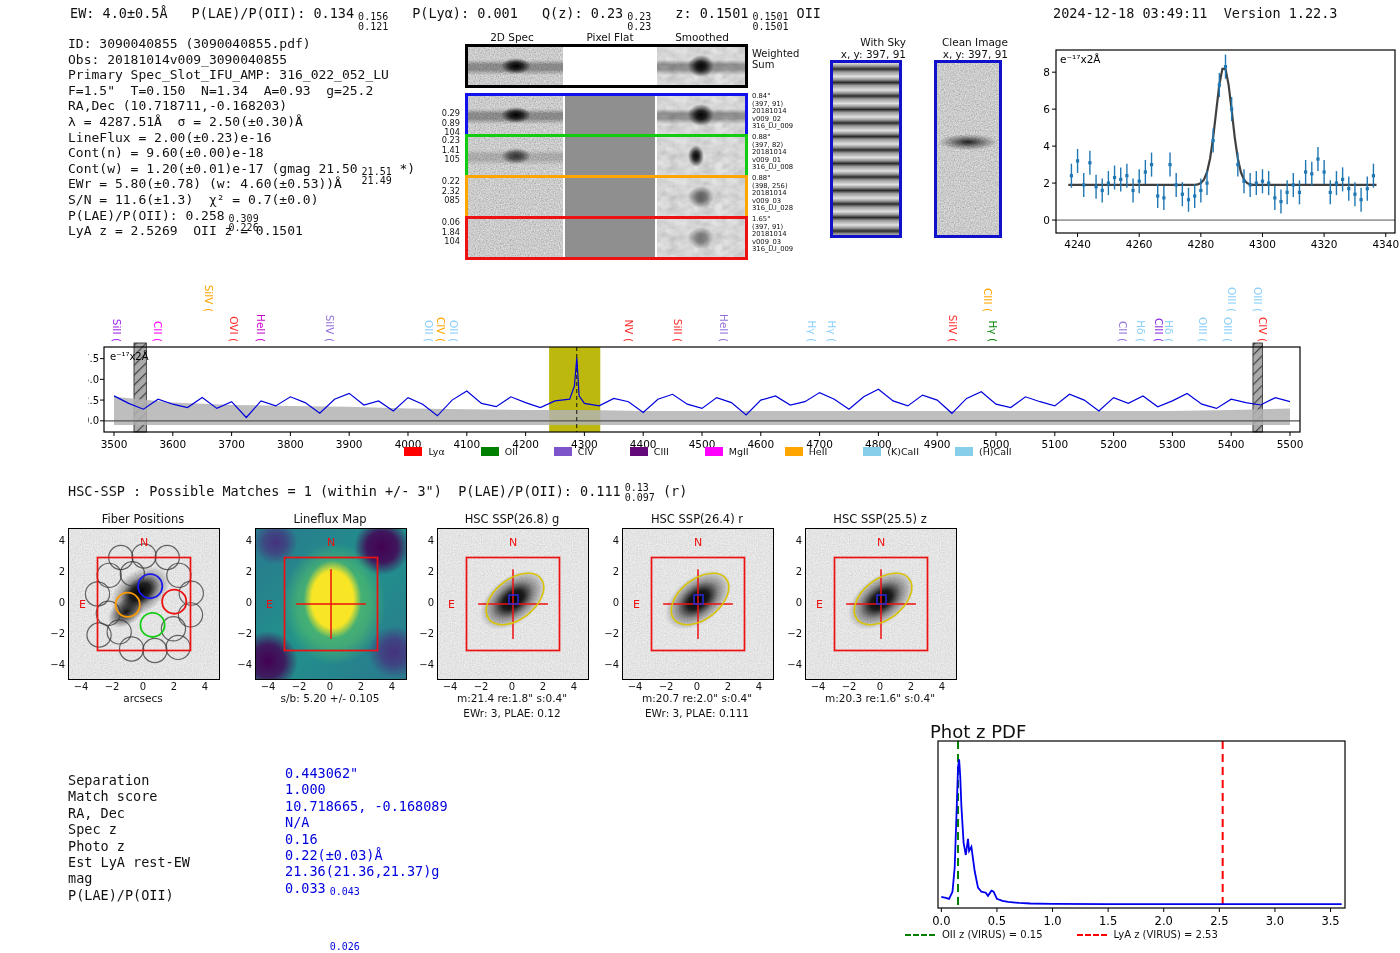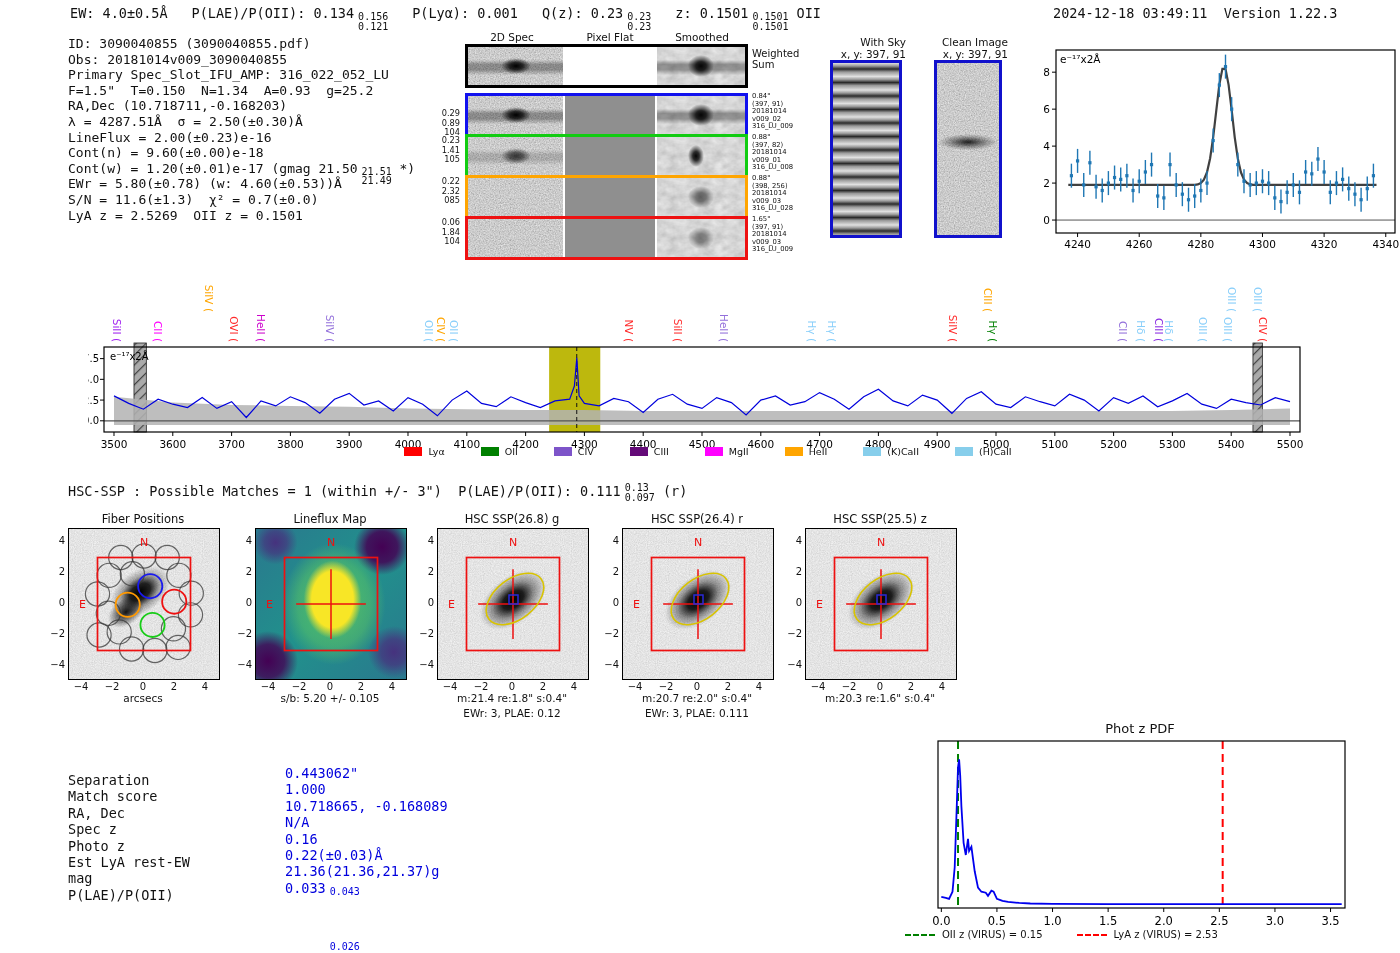--- a/index.html
+++ b/index.html
@@ -68,21 +68,21 @@
       radial-gradient(circle 30px at 8% 88%, #440154 0%, rgba(68,1,84,.8) 55%, rgba(68,1,84,0) 100%),
       radial-gradient(circle 26px at 92% 82%, #46327e 0%, rgba(70,50,126,.75) 50%, rgba(70,50,126,0) 100%),
       radial-gradient(circle 22px at 13% 9%, #46327e 0%, rgba(70,50,126,.7) 50%, rgba(70,50,126,0) 100%),
       linear-gradient(135deg,#2a788e,#21918c 50%,#2a788e);}
   .overlay{position:absolute;left:0;top:0;width:100%;height:100%;}
   
   .mt-labels{position:absolute;left:68px;top:772px;font-size:13.5px;line-height:16.4px;}
   .mt-values{position:absolute;left:285px;top:765px;font-size:13.5px;line-height:16.4px;color:#0000dd;}
   .mt-values .frac{color:#0000dd;gap:46px;}
   
-  .pztitle{position:absolute;left:930px;top:721px;width:420px;text-align:center;font-size:13px;}
+  .pztitle{position:absolute;left:930px;top:721px;width:420px;text-align:left;font-size:18px;}
   .pzlegend{position:absolute;left:905px;top:929px;width:470px;display:flex;justify-content:flex-start;gap:34px;font-size:10px;align-items:center;}
   .dashline{display:inline-block;width:30px;height:0;border-top:2px dashed #000;margin-right:7px;vertical-align:middle;}
   svg text{font-family:"DejaVu Sans", sans-serif;}
 </style>
 </head>
 <body>
 
 <svg width="0" height="0" style="position:absolute">
   <defs>
     <filter id="nzl" x="0" y="0" width="100%" height="100%">
@@ -134,20 +134,21 @@
     <div class="iline"><span>Obs: 20181014v009_3090040855</span></div>
     <div class="iline"><span>Primary Spec_Slot_IFU_AMP: 316_022_052_LU</span></div>
     <div class="iline"><span>F=1.5"  T=0.150  N=1.34  A=0.93  g=25.2</span></div>
     <div class="iline"><span>RA,Dec (10.718711,-0.168203)</span></div>
     <div class="iline"><span>λ = 4287.51Å  σ = 2.50(±0.30)Å</span></div>
     <div class="iline"><span>LineFlux = 2.00(±0.23)e-16</span></div>
     <div class="iline"><span>Cont(n) = 9.60(±0.00)e-18</span></div>
     <div class="iline"><span>Cont(w) = 1.20(±0.01)e-17 (gmag 21.50</span><span class="frac"><span>21.51</span><span>21.49</span></span><span> *)</span></div>
     <div class="iline"><span>EWr = 5.80(±0.78) (w: 4.60(±0.53))Å</span></div>
     <div class="iline"><span>S/N = 11.6(±1.3)  χ² = 0.7(±0.0)</span></div>
+    <div class="iline"><span>P(LAE)/P(OII): 0.258</span><span class="frac"><span>0.309</span><span>0.226</span></span></div>
     <div class="iline"><span>LyA z = 2.5269  OII z = 0.1501</span></div>
   </div>
 
   <div class="colhdr" style="left:464px">2D Spec</div>
   <div class="colhdr" style="left:562px">Pixel Flat</div>
   <div class="colhdr" style="left:654px">Smoothed</div>
 
   <div class="srow" style="top:44px;height:38px;border:3px solid #000">
     <div class="scell c1">
         <svg class="fillsvg" preserveAspectRatio="none">

